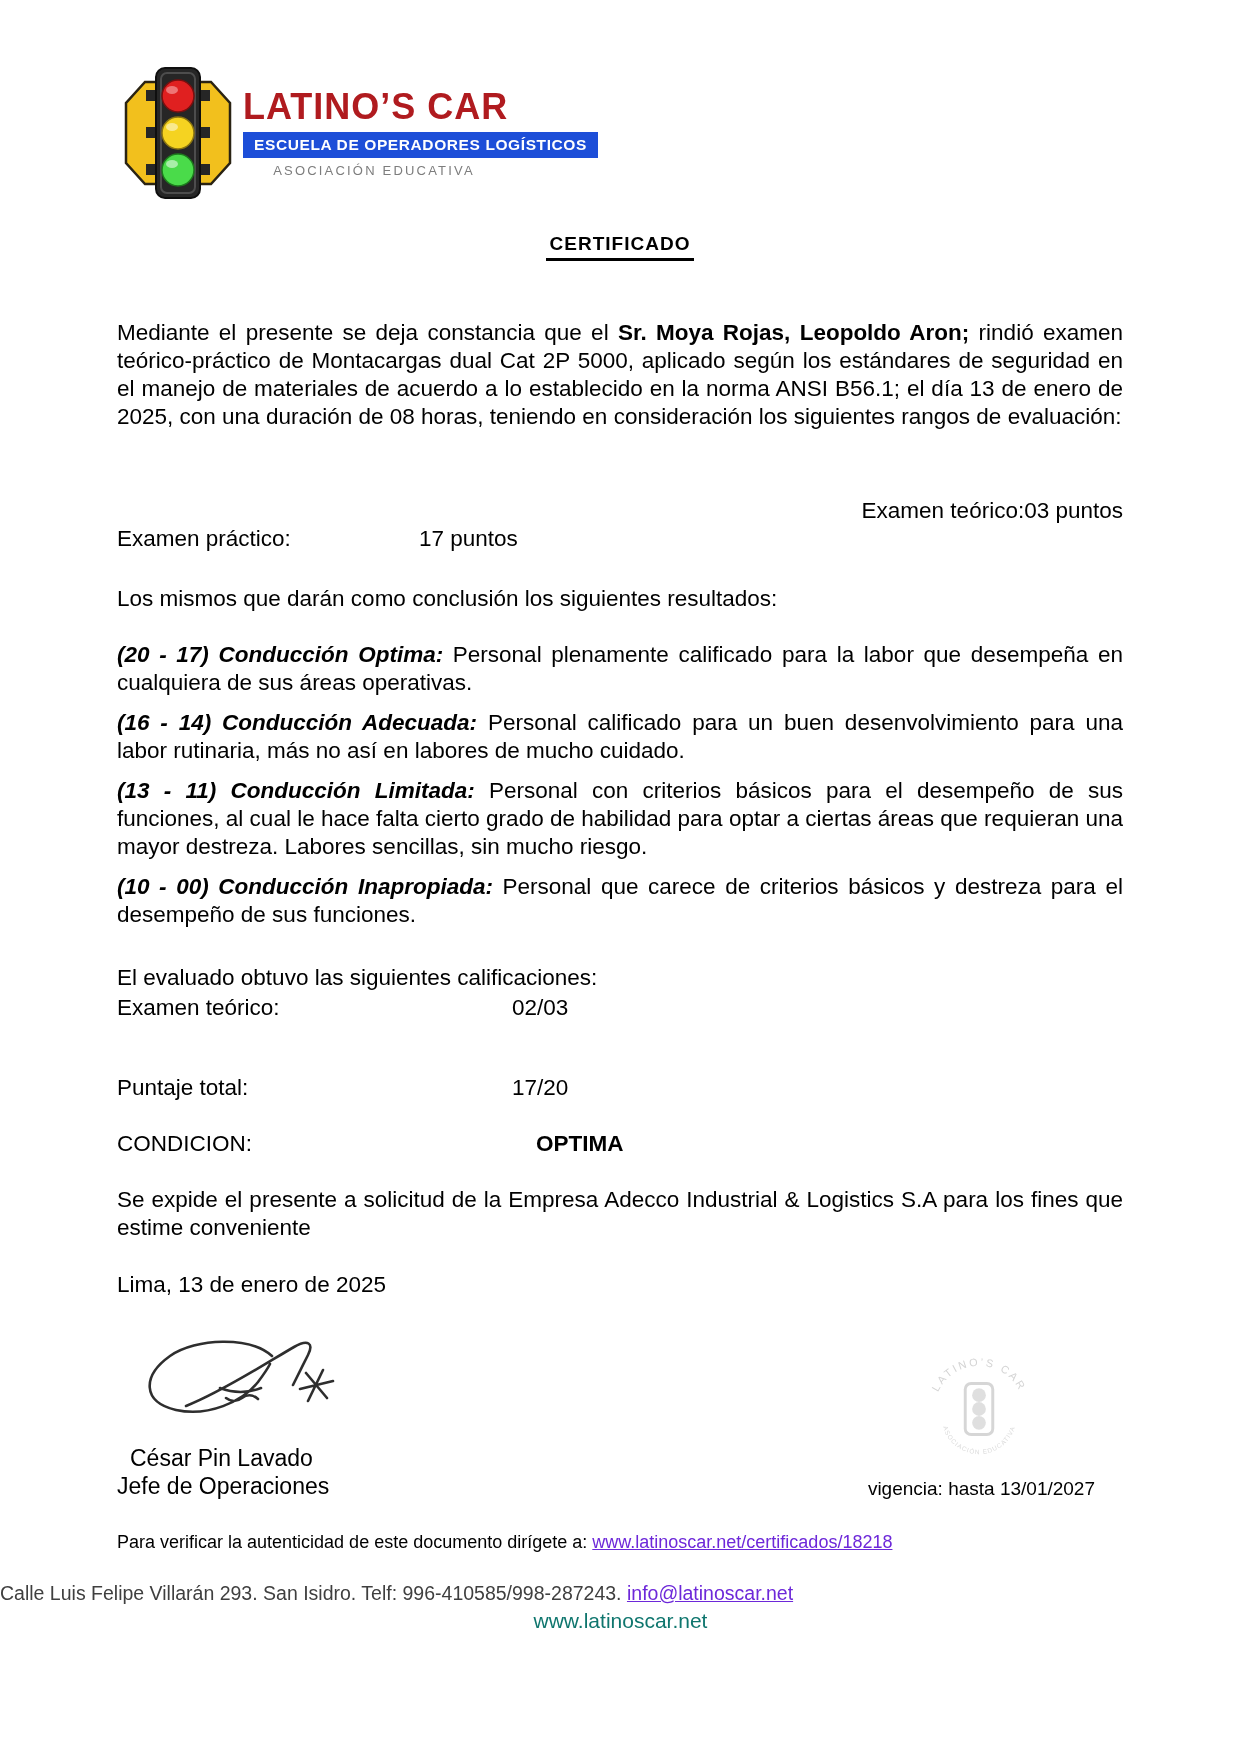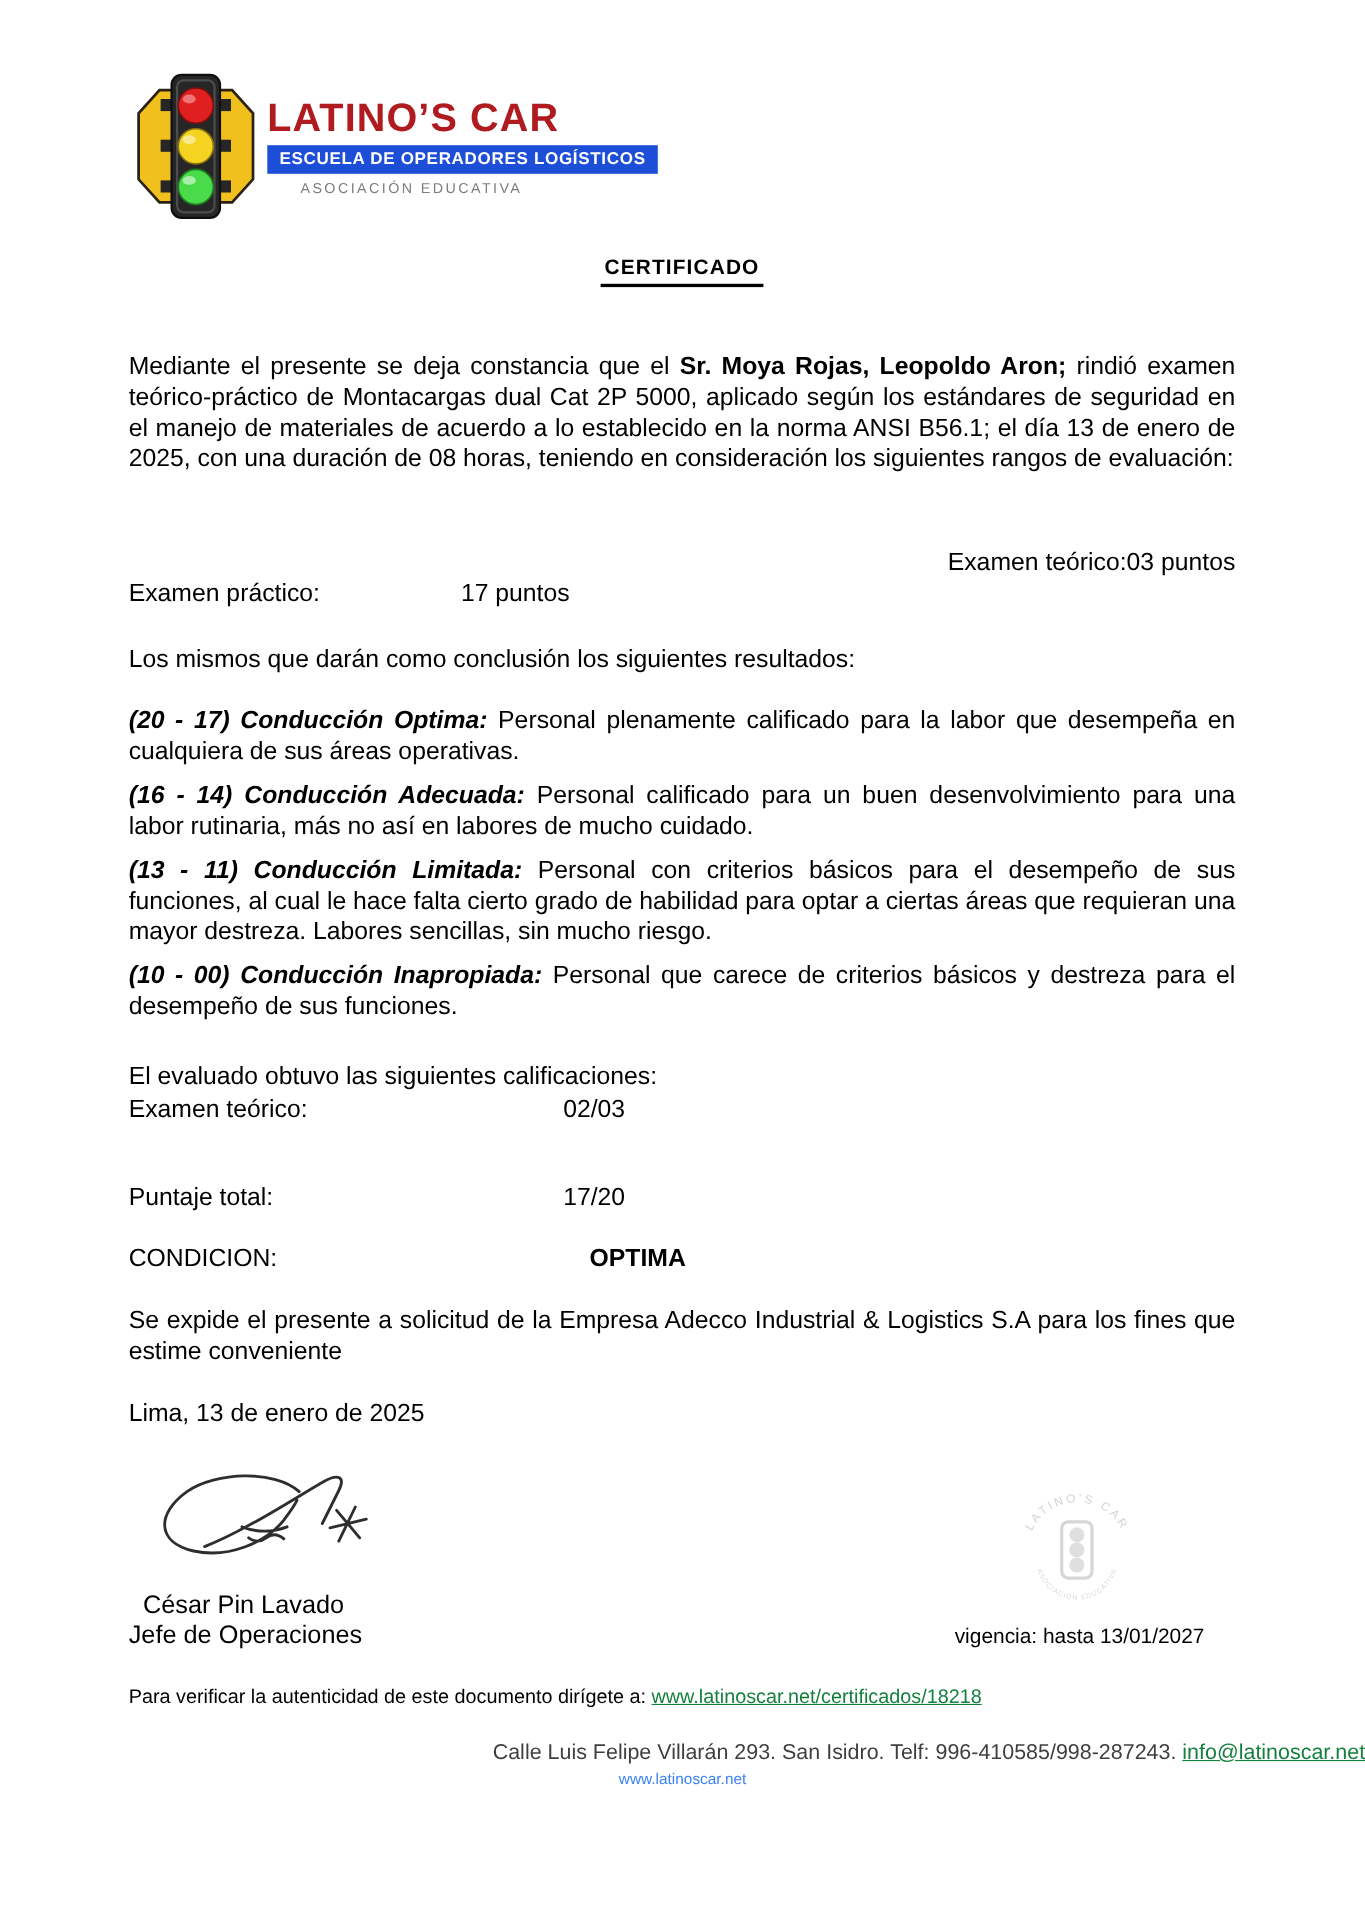--- a/index.html
+++ b/index.html
@@ -37,23 +37,23 @@
   .sig-svg{left:130px;top:1332px;width:218px;height:92px;}
   .sig-name{left:130px;top:1445px;font-size:23px;}
   .sig-role{left:117px;top:1473px;font-size:23px;}
 
   
   .seal{left:920px;top:1350px;width:118px;height:118px;opacity:.8;}
   .validity{right:146px;top:1478px;font-size:19px;}
 
   
   .verify{left:117px;top:1532px;font-size:18px;}
-  .verify a,.addr a{color:#15803d;text-decoration:underline;}
-  .addr{left:0;top:1582px;width:1241px;text-align:right;font-size:19.5px;color:#3F3F3F;}
-  .site{left:0;top:1609px;width:1241px;text-align:center;font-size:14px;color:#3b82f6;}
+  .verify a,.addr a{color:#6d28d9;text-decoration:underline;}
+  .addr{left:0;top:1582px;width:1241px;text-align:left;font-size:19.5px;color:#3F3F3F;}
+  .site{left:0;top:1609px;width:1241px;text-align:center;font-size:21px;color:#0f766e;}
   b.cond{font-weight:700;margin-left:24px;}
 </style>
 </head>
 <body>
 
 <div class="page">
 
   <svg class="abs logo-badge" viewBox="0 0 112 134">
     <polygon points="23,16 89,16 108,37 108,97 89,118 23,118 4,97 4,37" fill="#F2C01D" stroke="#2a2313" stroke-width="2.5"></polygon>
     <rect x="24" y="24" width="10" height="11" fill="#262626"></rect>

